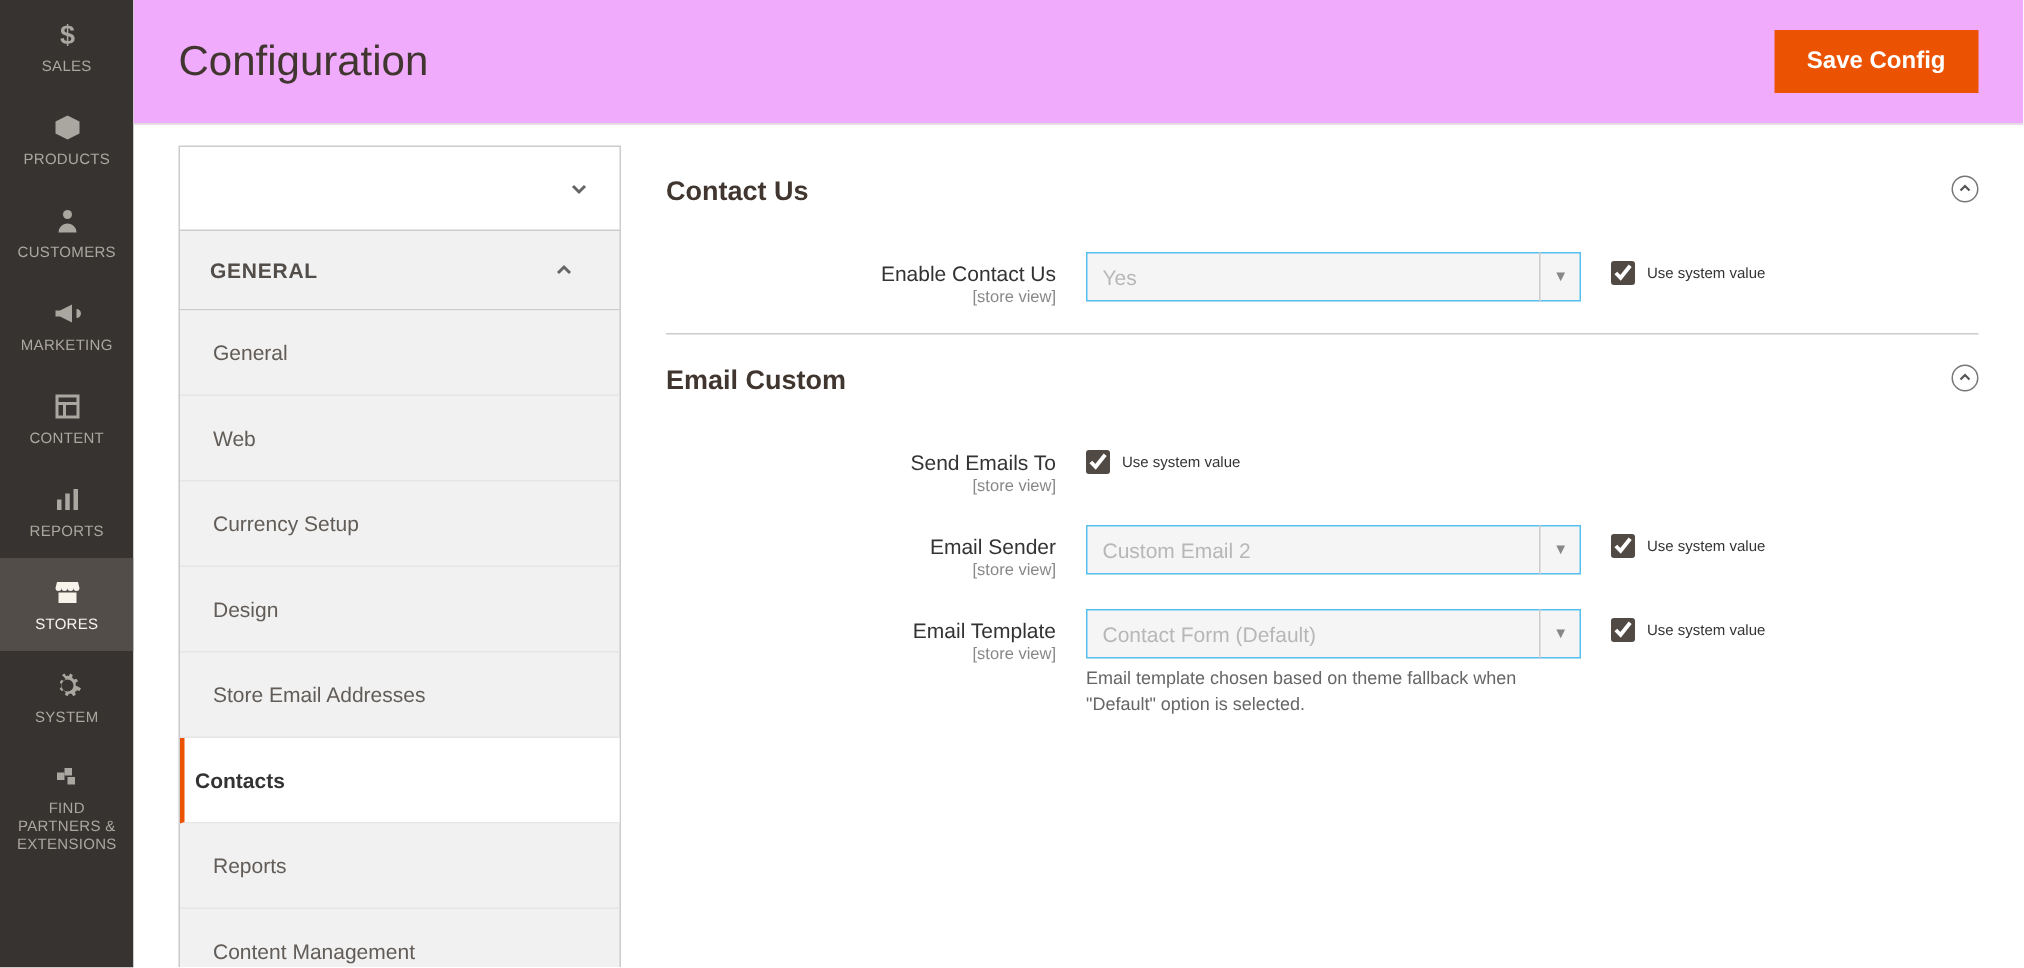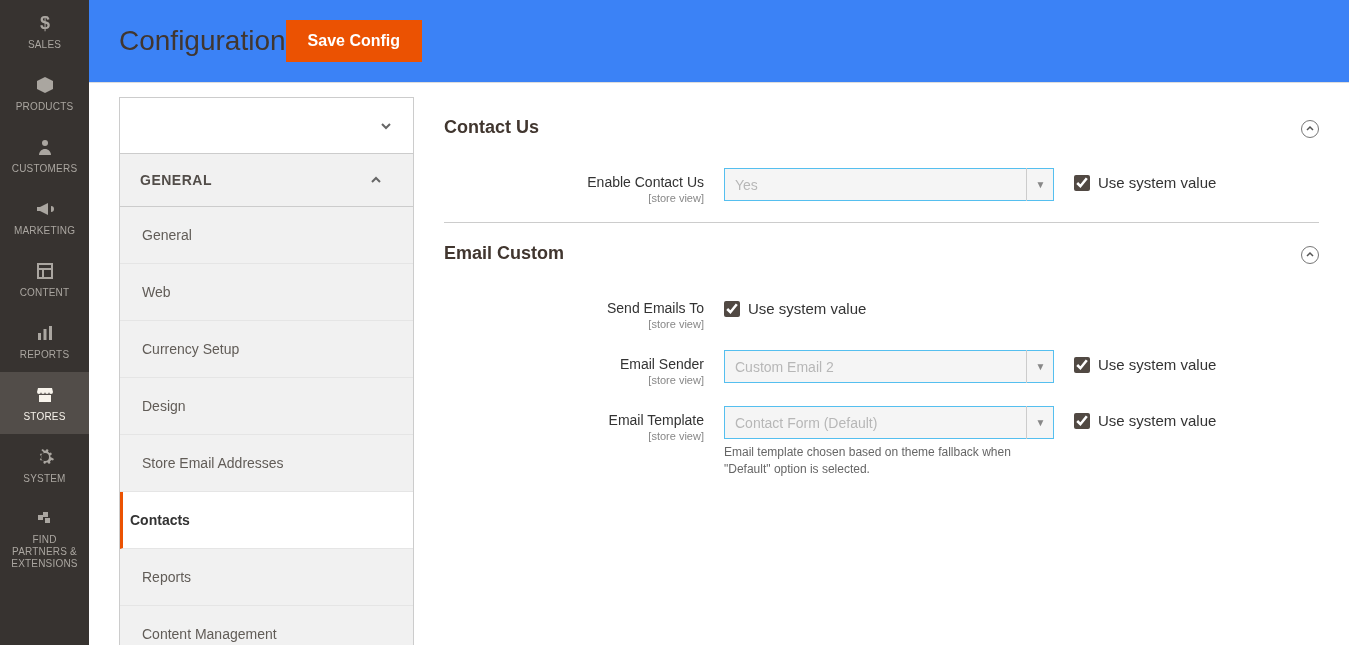--- a/index.html
+++ b/index.html
@@ -4,53 +4,53 @@
 <style>
 * { margin: 0; padding: 0; box-sizing: border-box; }
 body { font-family: 'Helvetica Neue', Helvetica, Arial, sans-serif; font-size: 14px; color: #333; background: #fff; width: 1349px; height: 645px; overflow: hidden; }
 .layout { display: flex; height: 645px; }
 .sidebar { width: 89px; background: #373330; flex-shrink: 0; }
 .sidebar-item { display: flex; flex-direction: column; align-items: center; justify-content: center; padding: 10px 4px; cursor: pointer; color: #aaa6a0; text-align: center; min-height: 62px; }
 .sidebar-item.active { background: #524d49; color: #f7f3eb; }
 .sidebar-item .icon { font-size: 20px; margin-bottom: 4px; display: flex; align-items: center; justify-content: center; height: 24px; }
 .sidebar-item .label { font-size: 10px; line-height: 1.2; letter-spacing: 0.2px; }
 .main { flex: 1; display: flex; flex-direction: column; background: #fff; overflow: hidden; }
-.page-header { display: flex; align-items: center; padding: 20px 30px 20px 30px; background: #3b82f6; border-bottom: 1px solid #ddd; }
+.page-header { display: flex; align-items: center; justify-content: space-between; padding: 20px 30px 20px 30px; background: #f0abfc; border-bottom: 1px solid #ddd; }
 .page-title { font-size: 28px; font-weight: 400; color: #41362f; }
 .save-btn { background: #eb5202; color: #fff; border: none; padding: 12px 22px; font-size: 16px; font-weight: 600; cursor: pointer; }
 .content { display: flex; flex: 1; overflow: hidden; }
 .config-nav { width: 295px; flex-shrink: 0; margin: 14px 0 0 30px; }
 .scope-switcher { background: #fff; border: 1px solid #ccc; padding: 18px 30px 18px 20px; position: relative; cursor: pointer; height: 57px; display: flex; align-items: center; }
 .scope-switcher .chev { position: absolute; right: 20px; top: 50%; transform: translateY(-50%); }
 .config-group { }
 .config-group-header { background: #f1f1f1; border: 1px solid #ccc; border-top: none; padding: 18px 30px 18px 20px; font-weight: 600; color: #524d49; font-size: 14px; letter-spacing: 0.5px; display: flex; justify-content: space-between; align-items: center; cursor: pointer; }
 .config-group-items { background: #f1f1f1; border-left: 1px solid #ccc; border-right: 1px solid #ccc; }
 .config-sub-item { padding: 20px 20px 20px 22px; color: #615c57; cursor: pointer; font-size: 14px; border-bottom: 1px solid #e5e5e5; }
 .config-sub-item.active { background: #fff; color: #333; border-left: 3px solid #eb5202; padding-left: 7px; font-weight: 600; }
 .config-form { flex: 1; padding: 24px 30px 0 30px; overflow-y: auto; }
 .fieldset { margin-bottom: 10px; }
-.fieldset-header { display: flex; justify-content: space-between; align-items: flex-end; padding: 10px 0; cursor: pointer; }
+.fieldset-header { display: flex; justify-content: space-between; align-items: flex-start; padding: 10px 0; cursor: pointer; }
 .fieldset-title { font-size: 18px; font-weight: 600; color: #41362f; }
 .collapse-icon { width: 18px; height: 18px; border: 1px solid #777; border-radius: 50%; display: flex; align-items: center; justify-content: center; font-size: 10px; color: #555; }
 .fieldset-body { padding: 20px 0 18px 0; border-bottom: 1px solid #ccc; }
 .fieldset:last-child .fieldset-body { border-bottom: none; }
 .field-row { display: flex; align-items: flex-start; margin-bottom: 20px; }
 .field-row:last-child { margin-bottom: 0; }
 .field-label { width: 280px; text-align: right; padding-right: 20px; padding-top: 6px; color: #333; }
 .field-label .main-label { font-size: 14px; }
 .field-label .scope { font-size: 11px; color: #888; display: block; margin-top: 2px; }
 .field-control { width: 350px; padding-right: 20px; }
 .field-control select, .field-control input.text { width: 100%; height: 33px; border: 1px solid #0ea5e9; padding: 0 10px; font-size: 14px; background: #f2f2f2; color: #999; }
 .field-control select { appearance: none; -webkit-appearance: none; background-image: none; padding-right: 30px; position: relative; }
 .select-wrap { position: relative; }
 .select-wrap .sel-chev { position: absolute; right: 0; top: 0; width: 28px; height: 33px; border-left: 1px solid #ccc; display: flex; align-items: center; justify-content: center; pointer-events: none; color: #888; font-size: 10px; }
 .field-control .note { font-size: 12px; color: #666; margin-top: 5px; line-height: 1.4; }
 .field-extra { display: flex; align-items: center; gap: 8px; padding-top: 6px; }
 .field-extra input[type=checkbox] { width: 16px; height: 16px; accent-color: #514943; }
-.field-extra label { font-size: 15px; color: #333; }
+.field-extra label { font-size: 10px; color: #333; }
 svg { display: block; }
 </style>
 </head>
 <body>
 
 <div class="layout">
 
   <div class="sidebar">
     <div class="sidebar-item">
       <span class="icon">

